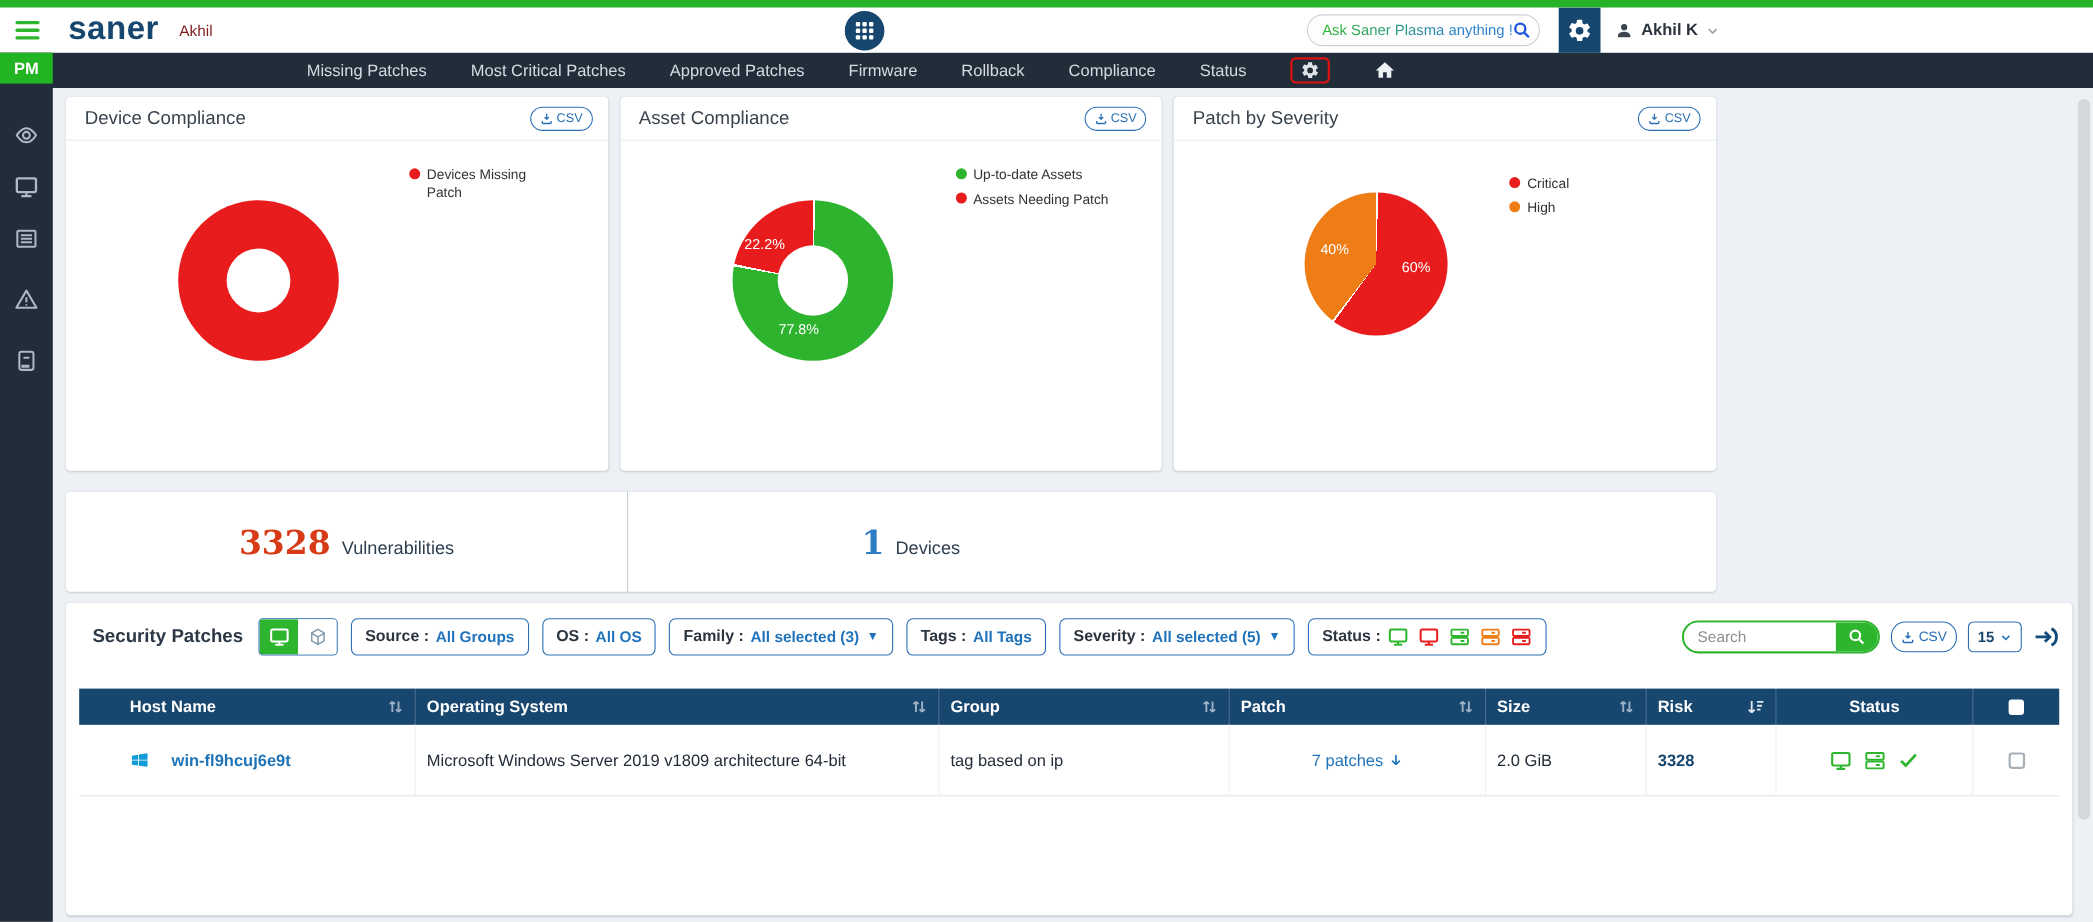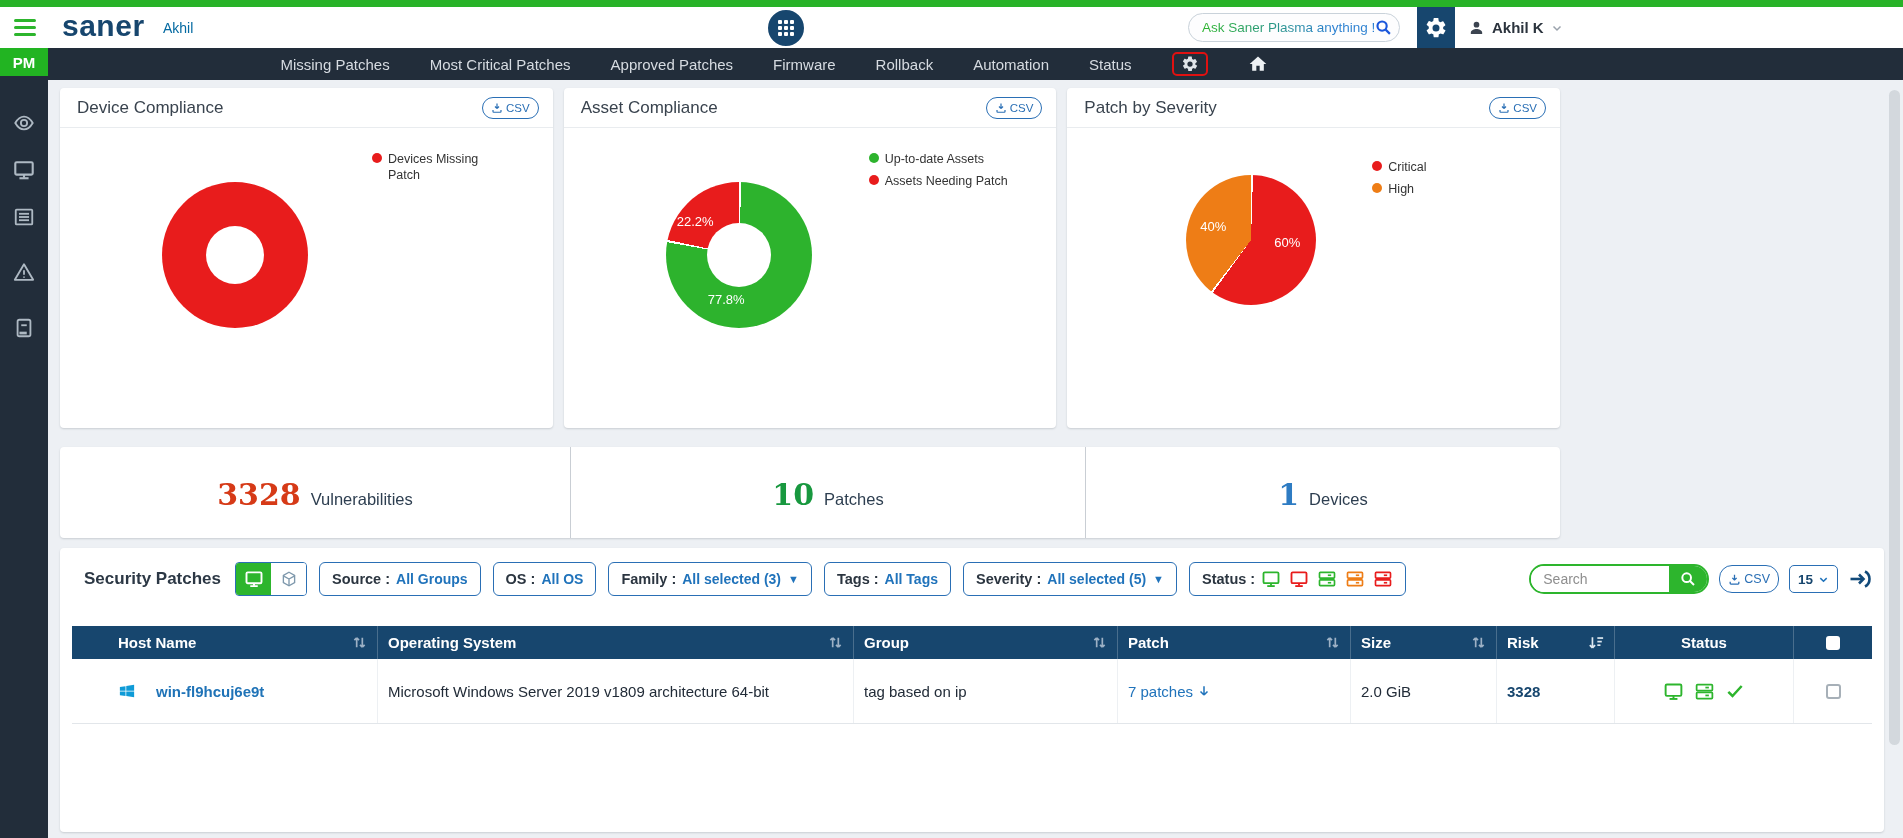--- a/index.html
+++ b/index.html
@@ -5,21 +5,21 @@
   * { margin:0; padding:0; box-sizing:border-box; }
   html,body { width:1903px; height:838px; overflow:hidden; background:#edf0f4;
     font-family:"Liberation Sans", sans-serif; color:#222c38; }
 
   
   .topstrip { position:absolute; left:0; top:0; width:1903px; height:7px; background:#28b228; }
   .header { position:absolute; left:0; top:7px; width:1903px; height:41px; background:#fff; }
   .hamburger { position:absolute; left:14px; top:12px; width:22px; height:17px; cursor:pointer; }
   .hamburger i { display:block; height:3px; border-radius:2px; background:#2db52d; margin-bottom:4px; }
   .logo { position:absolute; left:62px; top:2px; font-size:30px; font-weight:800; letter-spacing:.5px; color:#17466e; }
-  .workspace { position:absolute; left:163px; top:13px; font-size:14px; color:#0369a1; }
+  .workspace { position:absolute; left:163px; top:13px; font-size:14px; color:#7f1d1d; }
   .grid-circle { position:absolute; left:766px; top:1px; width:40px; height:40px; border-radius:50%;
     background:#17466e; border:2px solid #fff; z-index:30; display:flex; align-items:center; justify-content:center; }
   .waffle { width:16px; height:16px; display:grid; grid-template-columns:repeat(3,4px); grid-template-rows:repeat(3,4px); gap:2px; }
   .waffle i { background:#fff; border-radius:1px; }
   .searchpill { position:absolute; left:1188px; top:6px; width:212px; height:29px; border:1px solid #c9d2da;
     border-radius:15px; background:#fdfdfe; display:flex; align-items:center; padding:0 8px 0 13px; }
   .searchpill .ph { flex:1; font-size:13.5px; background:linear-gradient(90deg,#2db52d 0%,#2a7fd0 75%);
     -webkit-background-clip:text; background-clip:text; color:transparent; white-space:nowrap; }
   .gear-tile { position:absolute; left:1417px; top:0; width:38px; height:41px; background:#17466e;
     display:flex; align-items:center; justify-content:center; cursor:pointer; }
@@ -98,21 +98,21 @@
 
   
   .sp-table { margin:30px 12px 0; }
   .thead { display:flex; height:33px; background:#17466e; }
   .th { display:flex; align-items:center; padding:0 10px; color:#fff; font-size:15px; font-weight:700;
     border-right:1px solid rgba(255,255,255,.22); cursor:pointer; }
   .th .sort { margin-left:auto; display:flex; }
   .trow { display:flex; height:65px; border-bottom:1px solid #e2e6ea; background:#fff; }
   .td { display:flex; align-items:center; padding:0 10px; font-size:15px; color:#222c38;
     border-right:1px solid #edf0f3; }
-  .c0{width:306px;padding-left:46px;} .c1{width:476px;} .c2{width:264px;} .c3{width:233px;}
+  .c0{width:306px;padding-left:46px;} .c1{width:476px;} .c2{width:264px;} .c3{width:233px;justify-content:center;}
   .c4{width:146px;gap:40px;} .c5{width:118px;} .c6{width:179px; justify-content:center;} .c7{width:78px; justify-content:center; border-right:none;}
   .hostlink { color:#1f73b7; font-weight:700; margin-left:20px; cursor:pointer; }
   .patchlink { color:#2073bb; cursor:pointer; display:flex; align-items:center; gap:4px; }
   .riskval { color:#17466e; font-weight:700; }
   .hdr-check { width:14px; height:14px; background:#fff; border-radius:3px; cursor:pointer; }
   .row-check { width:15px; height:15px; background:#fff; border:2px solid #a7b0b8; border-radius:3px; cursor:pointer; }
   .rstatus { display:flex; align-items:center; gap:10px; }
 
   .scroll-thumb { position:absolute; right:3px; top:10px; width:11px; height:655px; border-radius:6px; background:#d3d8dd; }
 </style>
@@ -176,21 +176,21 @@
     </span>
   </div>
 </div>
 
 <div class="navbar">
   <span class="nav-item">Missing Patches</span>
   <span class="nav-item">Most Critical Patches</span>
   <span class="nav-item">Approved Patches</span>
   <span class="nav-item">Firmware</span>
   <span class="nav-item">Rollback</span>
-  <span class="nav-item">Automation</span>
+  <span class="nav-item">Compliance</span>
   <span class="nav-item">Status</span>
   <span class="nav-gear-wrap">
     <span style="color:#dfe4e9;display:flex;">
       <svg width="18" height="18" viewBox="0 0 24 24" fill="currentColor">
           <path d="M19.14,12.94a7,7 0 0,0 .06-.94 7,7 0 0,0-.06-.94l2.03-1.58a.5.5 0 0,0 .12-.64l-1.92-3.32a.5.5 0 0,0-.61-.22l-2.39.96a7.3,7.3 0 0,0-1.62-.94l-.36-2.54A.5.5 0 0,0 13.9,2h-3.8a.5.5 0 0,0-.5.42l-.36,2.54a7.3,7.3 0 0,0-1.62.94l-2.39-.96a.5.5 0 0,0-.61.22L2.7,8.48a.5.5 0 0,0 .12.64l2.03,1.58a7,7 0 0,0 0,1.88l-2.03,1.58a.5.5 0 0,0-.12.64l1.92,3.32c.14.24.42.34.68.24l2.39-.96c.5.38 1.03.7 1.62.94l.36,2.54a.5.5 0 0,0 .5.42h3.8a.5.5 0 0,0 .5-.42l.36-2.54a7.3,7.3 0 0,0 1.62-.94l2.39.96c.26.1.54 0 .68-.24l1.92-3.32a.5.5 0 0,0-.12-.64ZM12,15.5A3.5,3.5 0 1,1 15.5,12 3.5,3.5 0 0,1 12,15.5Z"></path>
         </svg>
     </span>
   </span>
   <span class="nav-home" style="color:#eef1f4;">
     <svg width="20" height="20" viewBox="0 0 24 24" fill="currentColor">
@@ -326,24 +326,20 @@
           </div>
         </div>
       </div>
     </div>
   </div>
 
   <div class="card stats-card">
     <div class="stat-sec">
       <span class="stat-num" style="color: rgb(214, 58, 23);">3328</span>
       <span class="stat-label">Vulnerabilities</span>
-    </div>
-    <div class="stat-sec">
-      <span class="stat-num" style="color: rgb(24, 152, 63);">10</span>
-      <span class="stat-label">Patches</span>
     </div>
     <div class="stat-sec">
       <span class="stat-num" style="color: rgb(46, 124, 195);">1</span>
       <span class="stat-label">Devices</span>
     </div>
   </div>
 
   <div class="card sp-card">
     <div class="sp-head">
       <span class="sp-title">Security Patches</span>

